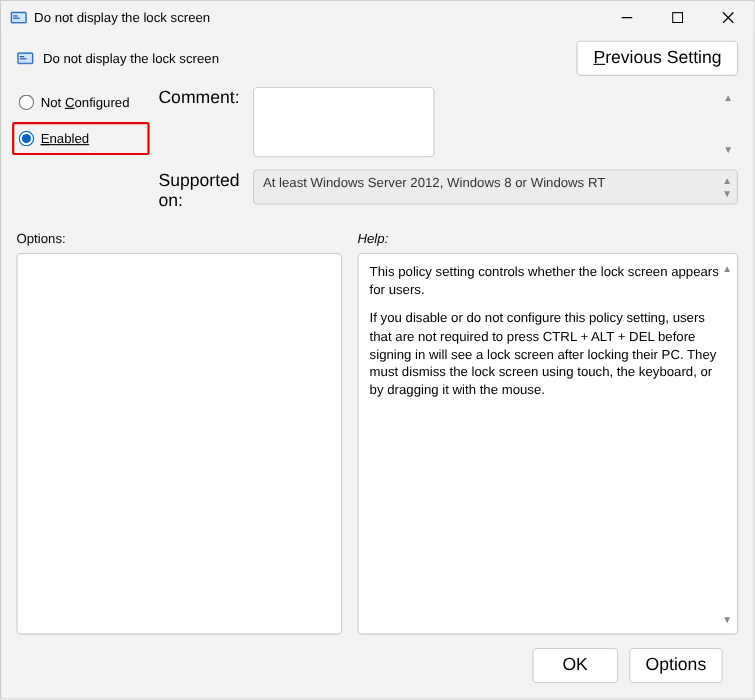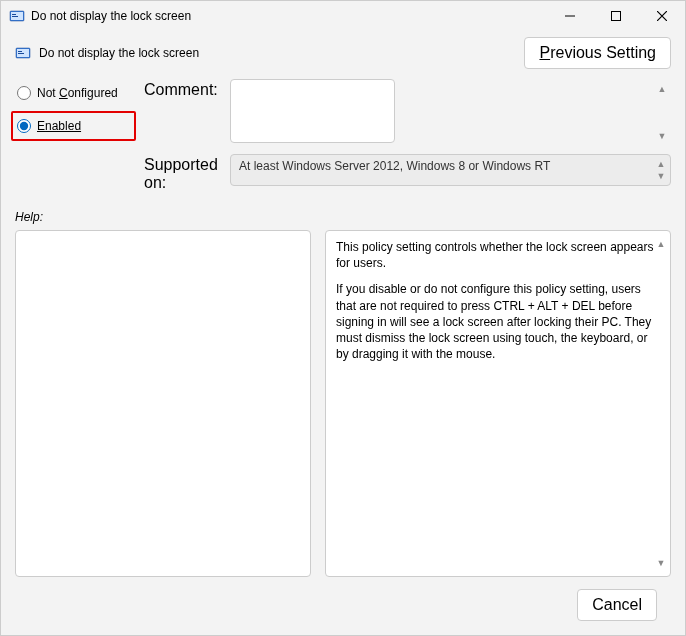--- a/index.html
+++ b/index.html
@@ -257,31 +257,33 @@
           <div class="supported-box">
             <span>At least Windows Server 2012, Windows 8 or Windows RT</span>
             <div class="scroll-arrow" style="top:2px">▲</div>
             <div class="scroll-arrow" style="bottom:2px">▼</div>
           </div>
         </div>
       </div>
     </div>
 
     <div class="mid-labels">
+      <div class="mid-label-left">Options:</div>
       <div class="mid-label-right">Help:</div>
     </div>
 
     <div class="panels">
       <div class="panel panel-left"></div>
       <div class="panel panel-right">
         <p class="help-p">This policy setting controls whether the lock screen appears for users.</p>
         <p class="help-p">If you disable or do not configure this policy setting, users that are not required to press CTRL + ALT + DEL before signing in will see a lock screen after locking their PC. They must dismiss the lock screen using touch, the keyboard, or by dragging it with the mouse.</p>
         <div class="scroll-arrow" style="top:6px">▲</div>
         <div class="scroll-arrow" style="bottom:6px">▼</div>
       </div>
     </div>
 
     <div class="footer">
-      <button class="btn">Cancel</button>
+      <button class="btn">OK</button>
+      <button class="btn">Options</button>
     </div>
 
   </div>
 </div>
 
 </body></html>

